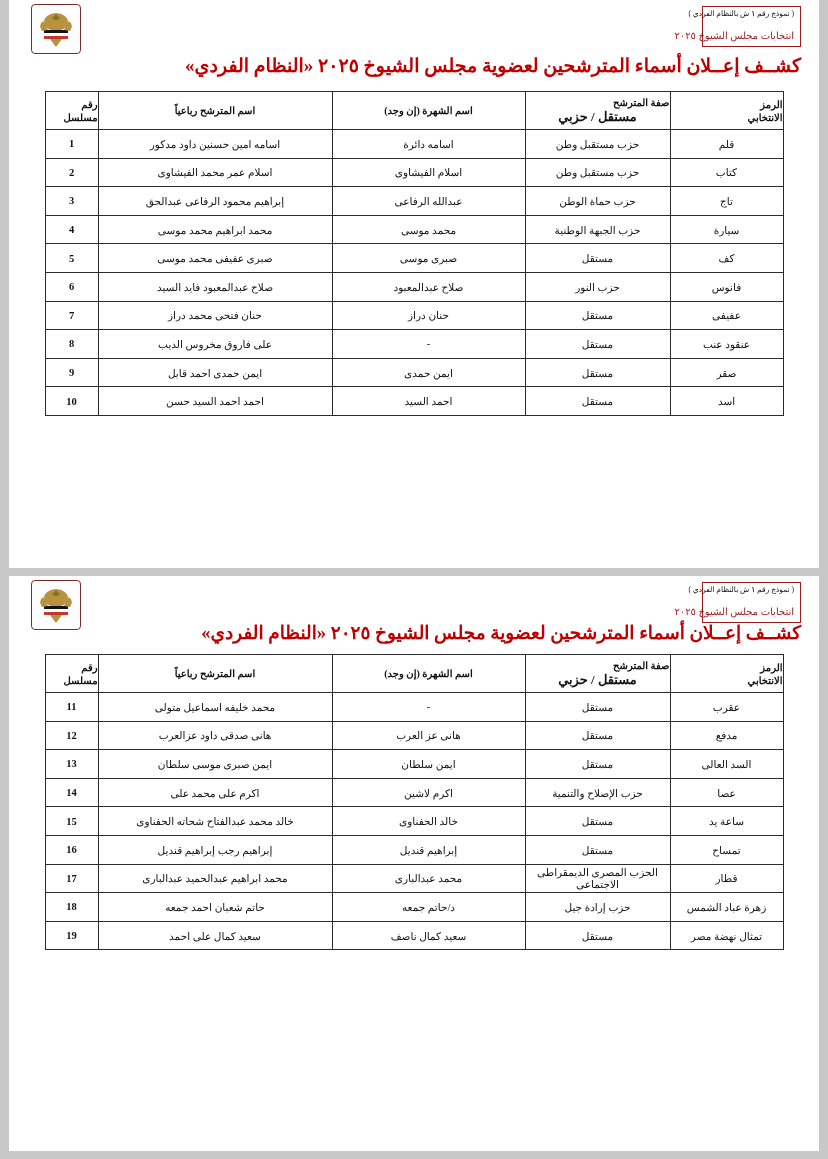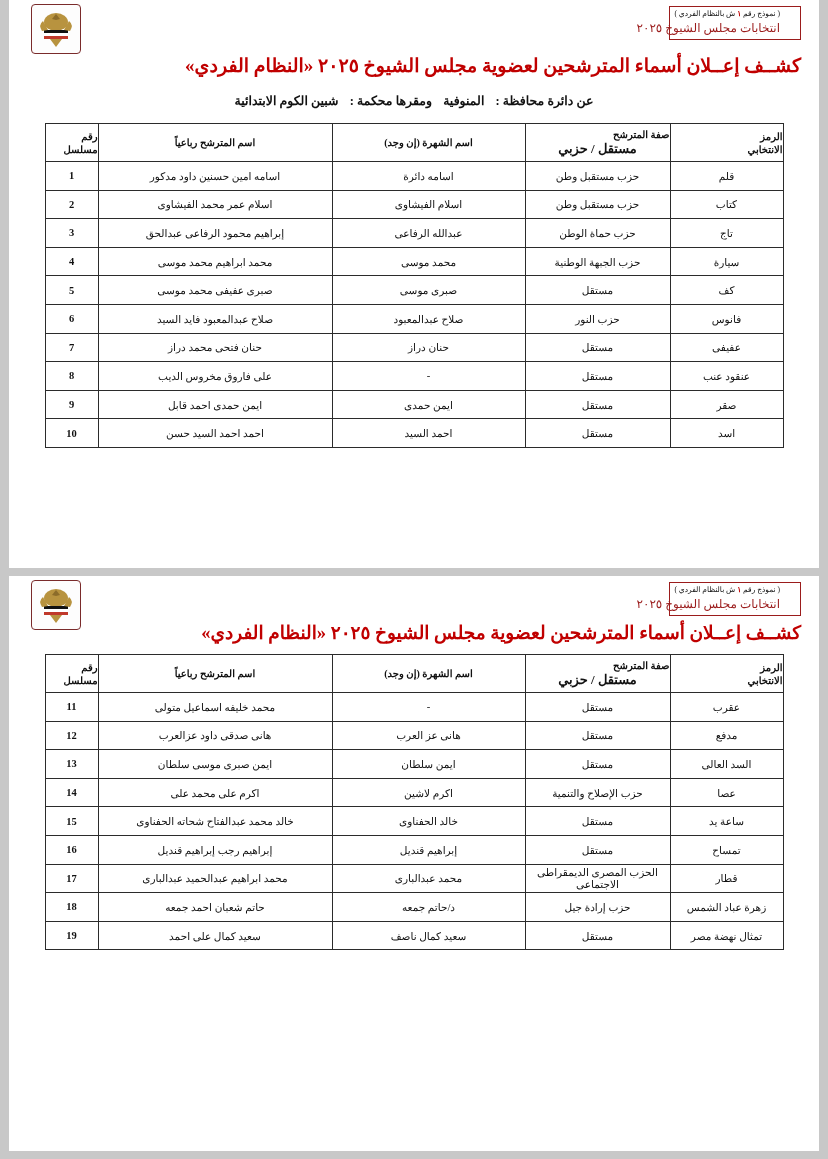--- a/index.html
+++ b/index.html
@@ -24,38 +24,38 @@
   .page-1 { height: 568px; padding: 6px 18px 0 18px; }
   .page-gap { height: 8px; background: #c8c8c8; }
   .page-2 { height: 575px; padding: 6px 18px 0 18px; }
 
   
   .form-tag {
     position: absolute;
     top: 6px;
     right: 18px;
     border: 1px solid #9b1c1c;
-    padding: 2px 20px 3px 6px;
+    padding: 2px 6px 3px 6px;
     text-align: right;
     line-height: 1.25;
     background: #fff;
-    width: 132px;
+    width: 99px;
     box-sizing: border-box;
   }
   .form-tag .l1 {
     font-size: 7.5px;
     color: #111;
     white-space: nowrap;
   }
   .form-tag .l1 .red { color: #c00000; font-weight: bold; }
   .form-tag .l2 {
-    font-size: 12px;
+    font-size: 10px;
     color: #9b1c1c;
     white-space: nowrap;
-    margin-top: 3px;
+    margin-top: 12px;
   }
 
   .emblem {
     position: absolute;
     top: 4px;
     left: 22px;
     width: 48px;
     height: 48px;
     border: 1px solid #7a2b2b;
     border-radius: 4px;
@@ -140,26 +140,20 @@
         <rect x="8" y="25" width="24" height="3" fill="#fff"></rect>
         <rect x="8" y="28" width="24" height="3" fill="#c0392b"></rect>
         <path d="M6 23 Q2 17 7 13 Q10 18 12 22 Z" fill="#b8933f"></path>
         <path d="M34 23 Q38 17 33 13 Q30 18 28 22 Z" fill="#b8933f"></path>
         <path d="M14 31 L20 39 L26 31 Z" fill="#b8933f"></path>
       </svg>
     </div>
 
     <div class="main-title">كشــف إعــلان أسماء المترشحين لعضوية مجلس الشيوخ ٢٠٢٥ «النظام الفردي»</div>
 
-    <div class="sub-line">
-      <span>عن دائرة محافظة :</span>
-      <span>المنوفية</span>
-      <span>ومقرها محكمة :</span>
-      <span>شبين الكوم   الابتدائية</span>
-    </div>
 
     <table class="cand">
       <thead>
         <tr>
           <th class="c-symbol">
             <span class="hdr-2">الرمز</span>
             <span class="hdr-2">الانتخابي</span>
           </th>
           <th class="c-party">
             <span class="hdr-2">صفة المترشح</span>

